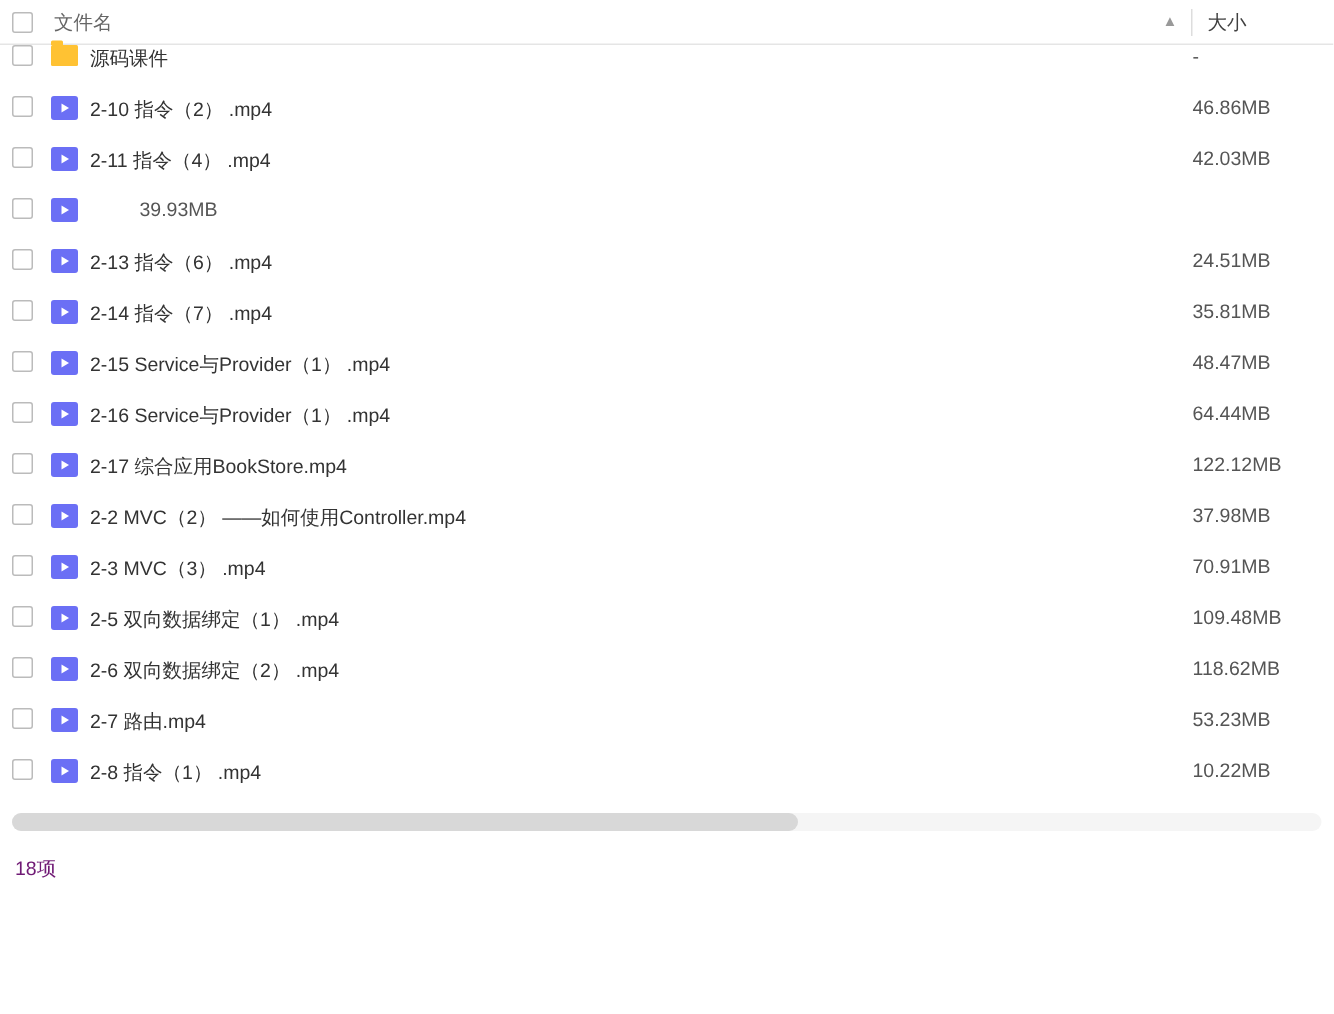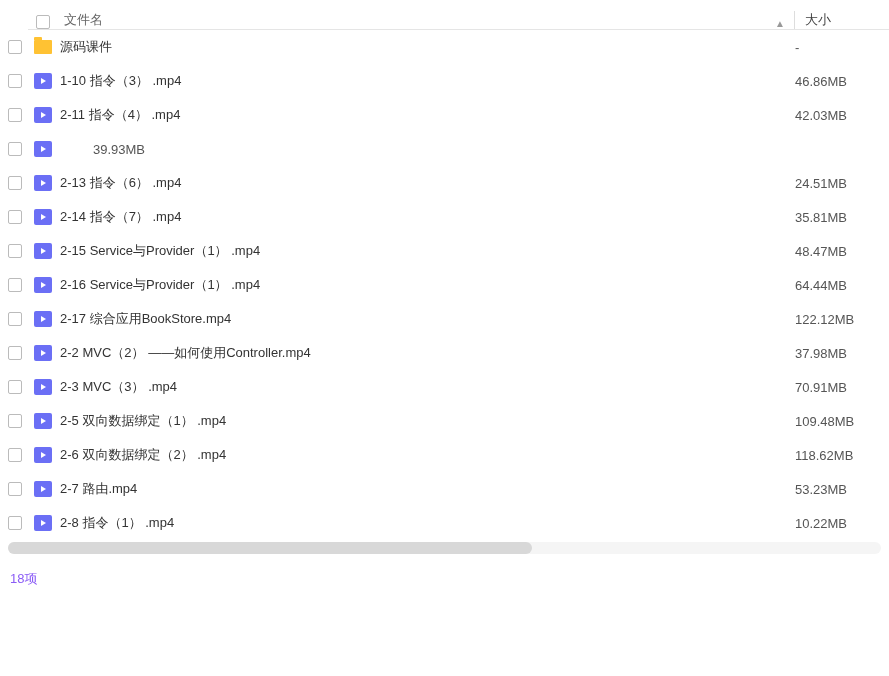--- a/index.html
+++ b/index.html
@@ -5,35 +5,34 @@
     * { box-sizing: border-box; margin: 0; padding: 0; }
     body {
       font-family: "Microsoft YaHei", Arial, sans-serif;
       font-size: 13px;
       color: #333;
       background: #fff;
       width: 889px;
     }
     .table-header {
       display: flex;
-      align-items: flex-end;
+      align-items: center;
       height: 30px;
       border-bottom: 1px solid #e5e5e5;
       padding: 0 8px;
-      margin-left: 28px;
     }
     .col-check { width: 24px; display: flex; align-items: center; }
     .col-name { flex: 1; display: flex; align-items: center; padding-left: 4px; color: #666; }
     .col-sort { width: 16px; display: flex; align-items: center; justify-content: center; color: #999; font-size: 10px; }
     .col-divider { width: 1px; height: 18px; background: #ddd; margin: 0 6px; }
     .col-size { width: 80px; color: #404040; padding-left: 4px; }
     .table-body { }
     .file-row {
       display: flex;
-      align-items: center;
+      align-items: flex-start;
       height: 34px;
       padding: 0 8px;
     }
     .checkbox {
       width: 14px;
       height: 14px;
       border: 1px solid #bbb;
       border-radius: 2px;
       background: #fff;
       cursor: pointer;
@@ -84,21 +83,21 @@
     .scrollbar-thumb {
       position: absolute;
       left: 0; top: 0;
       height: 100%;
       width: 60%;
       background: #d8d8d8;
       border-radius: 6px;
     }
     .status-bar {
       padding: 8px 10px;
-      color: #8b5cf6;
+      color: #701a75;
       font-size: 13px;
     }
   </style>
 </head>
 <body>
 
 <div class="table-header">
   <div class="col-check">
     <div class="checkbox"></div>
   </div>
@@ -121,21 +120,21 @@
       <div class="divider-spacer"></div>
       <div class="size-cell">-</div>
     </div>
     <div class="file-row">
       <div class="col-check">
         <div class="checkbox"></div>
       </div>
       <div class="icon-cell">
         <div class="video-icon"></div>
       </div>
-      <div class="name-cell">1-10 指令（3） .mp4</div>
+      <div class="name-cell">2-10 指令（2） .mp4</div>
       <div class="sort-spacer"></div>
       <div class="divider-spacer"></div>
       <div class="size-cell">46.86MB</div>
     </div>
     <div class="file-row">
       <div class="col-check">
         <div class="checkbox"></div>
       </div>
       <div class="icon-cell">
         <div class="video-icon"></div>

